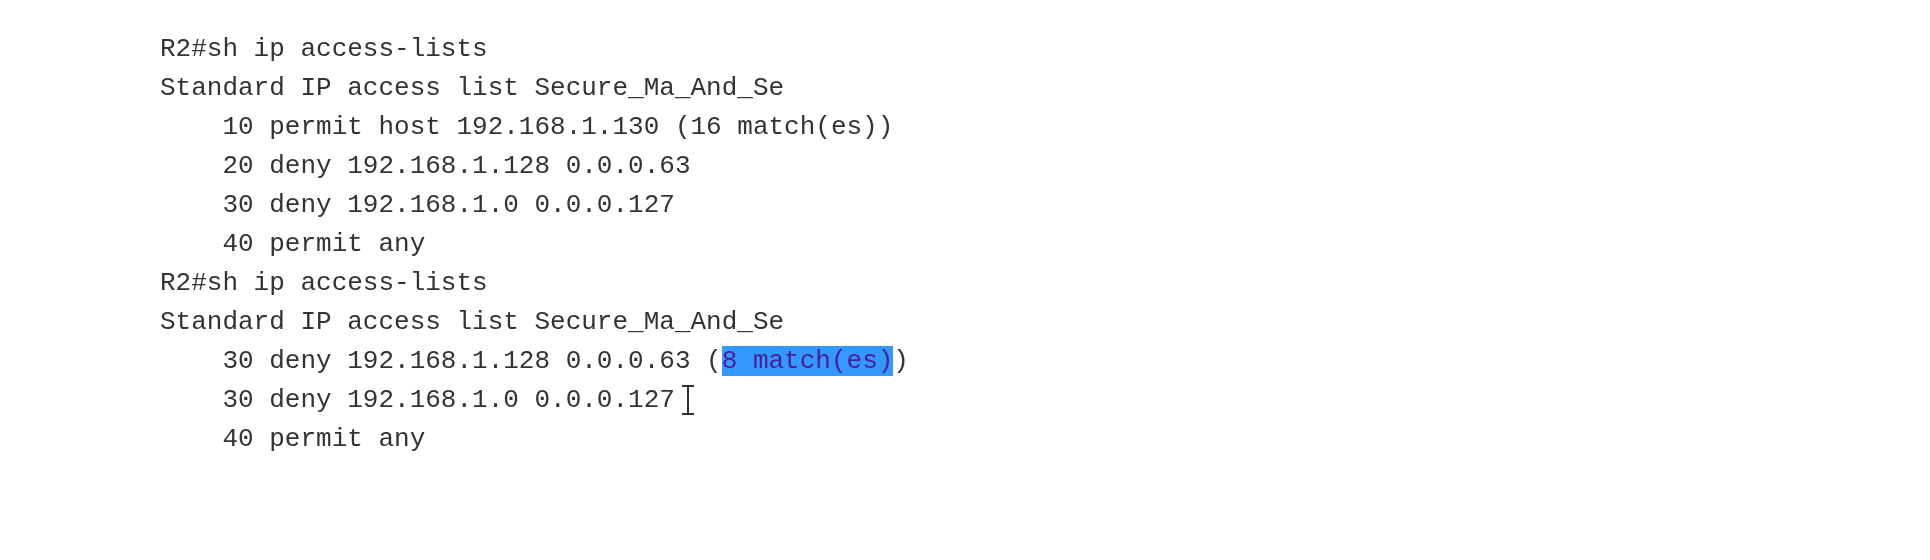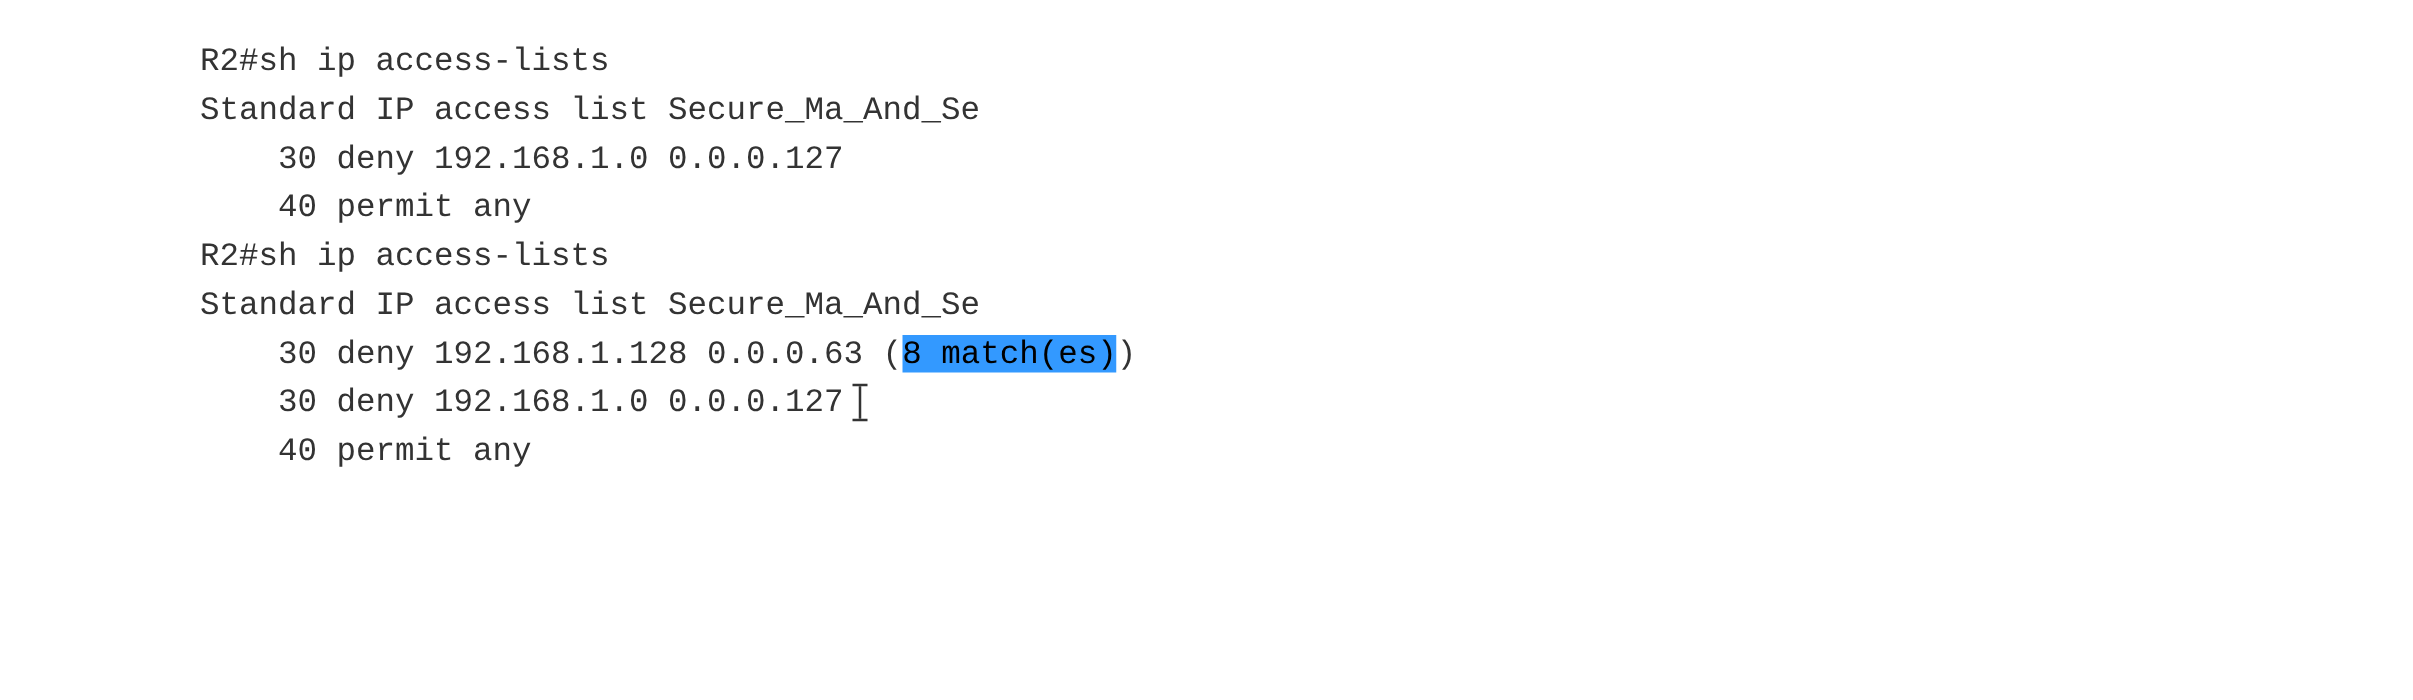--- a/index.html
+++ b/index.html
@@ -15,21 +15,21 @@
       color: #333333;
       padding: 30px 0 0 160px;
       line-height: 1.5;
       filter: blur(0.6px);
     }
     .terminal-line {
       white-space: pre;
     }
     .selection {
       background-color: #3399ff;
-      color: #000000;
+      color: #4c1d95;
     }
     .text-cursor {
       display: inline-block;
       width: 2px;
       height: 30px;
       position: relative;
       margin-left: 12px;
       vertical-align: middle;
     }
     .text-cursor::before {
@@ -51,20 +51,22 @@
       background: #333;
       box-shadow: 0 28px 0 #333;
     }
   </style>
 </head>
 <body>
 
 <div id="terminal-output">
     <div class="terminal-line"><span>R2#sh ip access-lists</span></div>
     <div class="terminal-line"><span>Standard IP access list Secure_Ma_And_Se</span></div>
+    <div class="terminal-line"><span>    10 permit host 192.168.1.130 (16 match(es))</span></div>
+    <div class="terminal-line"><span>    20 deny 192.168.1.128 0.0.0.63</span></div>
     <div class="terminal-line"><span>    30 deny 192.168.1.0 0.0.0.127</span></div>
     <div class="terminal-line"><span>    40 permit any</span></div>
     <div class="terminal-line"><span>R2#sh ip access-lists</span></div>
     <div class="terminal-line"><span>Standard IP access list Secure_Ma_And_Se</span></div>
     <div class="terminal-line"><span>    30 deny 192.168.1.128 0.0.0.63 (</span><span class="selection">8 match(es)</span><span>)</span></div>
     <div class="terminal-line"><span>    30 deny 192.168.1.0 0.0.0.127</span><span class="text-cursor"></span></div>
     <div class="terminal-line"><span>    40 permit any</span></div>
   </div>
 
 </body></html>

